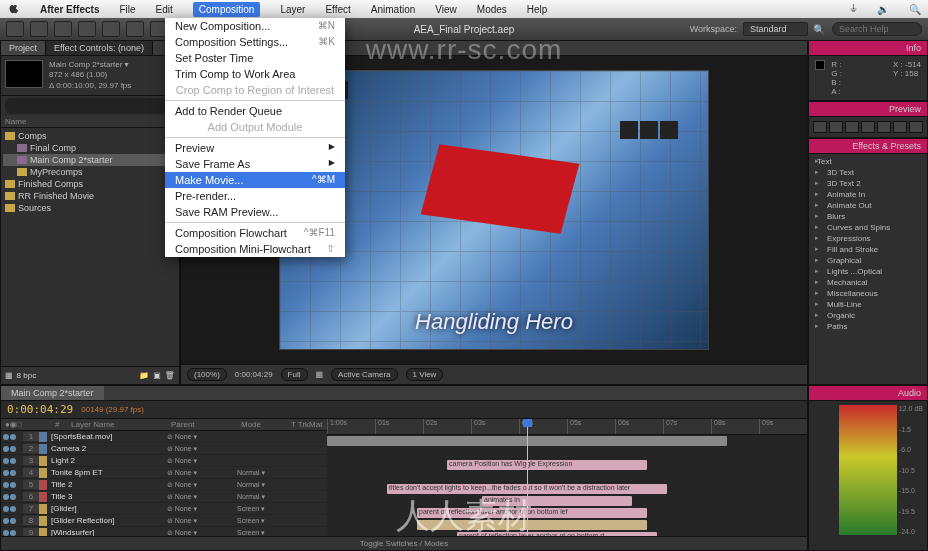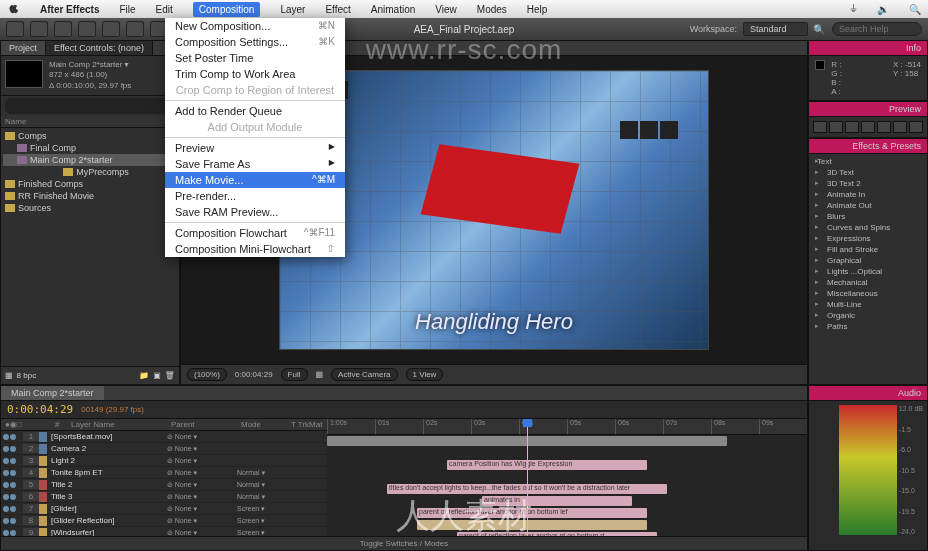--- a/index.html
+++ b/index.html
@@ -245,21 +245,21 @@
           <span>Comps</span>
         </div>
         <div class="proj-row" style="padding-left: 14px;">
           <span class="comp-ic"></span>
           <span>Final Comp</span>
         </div>
         <div class="proj-row sel" style="padding-left: 14px;">
           <span class="comp-ic"></span>
           <span>Main Comp 2*starter</span>
         </div>
-        <div class="proj-row" style="padding-left: 14px; justify-content: center;">
+        <div class="proj-row" style="padding-left: 14px;">
           <span class="folder-ic"></span>
           <span>MyPrecomps</span>
         </div>
         <div class="proj-row" style="padding-left: 2px;">
           <span class="folder-ic"></span>
           <span>Finished Comps</span>
         </div>
         <div class="proj-row" style="padding-left: 2px;">
           <span class="folder-ic"></span>
           <span>RR Finished Movie</span>

